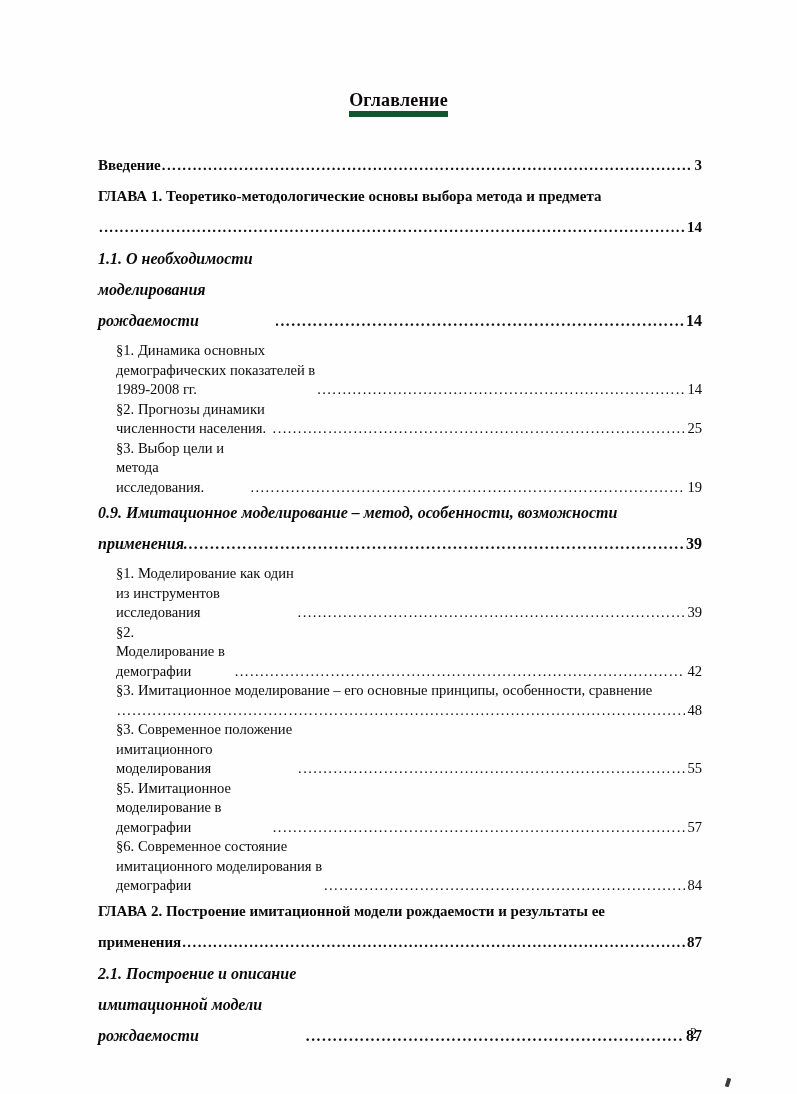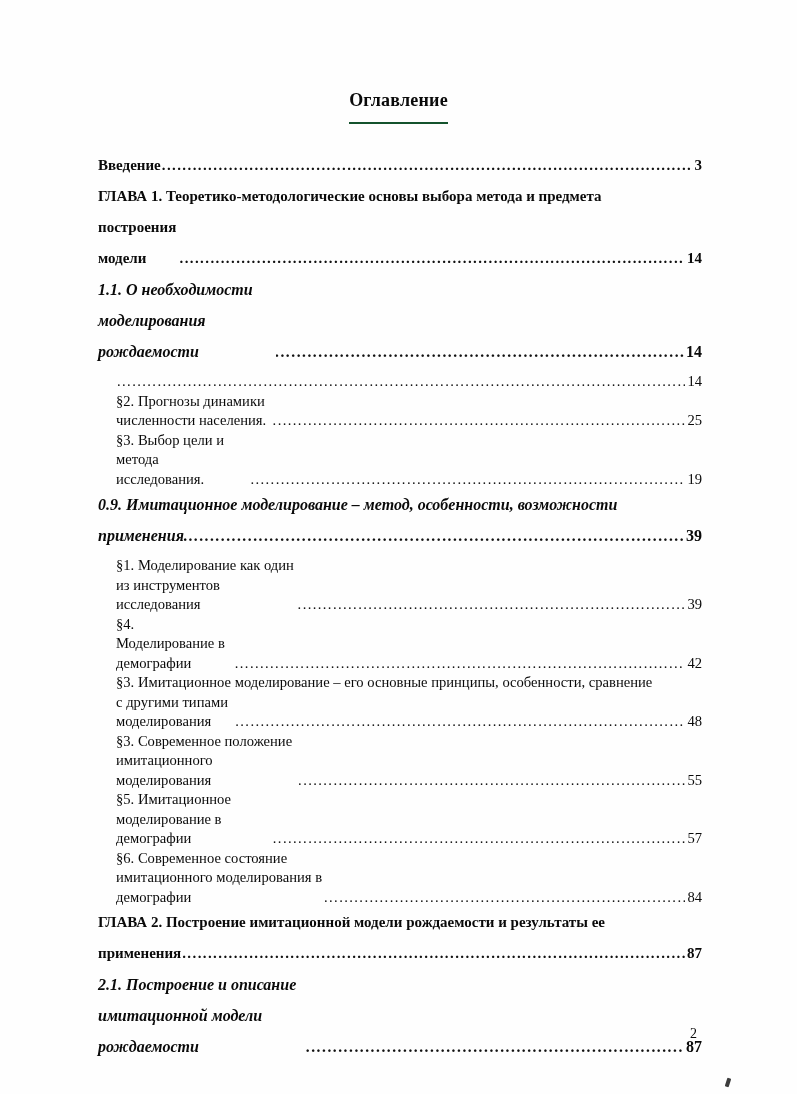--- a/index.html
+++ b/index.html
@@ -24,22 +24,22 @@
     position: absolute;
     top: 90px;
     left: 0;
     width: 797px;
     text-align: center;
     font-size: 18px;
     font-weight: bold;
     letter-spacing: 0.2px;
   }
   .doc-title span {
-    border-bottom: 2px solid #14532d;
-    padding-bottom: 12px;
+    border-bottom: 6px solid #14532d;
+    padding-bottom: 1px;
   }
 
   
   .toc {
     position: absolute;
     top: 150px;
     left: 98px;
     width: 604px;
   }
 
@@ -144,31 +144,31 @@
   </div>
 
   <div class="toc" id="toc-root">
       <div class="toc-entry lvl1">
         <span class="etext">Введение</span>
         <span class="leader">...............................................................................................................................................................</span>
         <span class="pnum">3</span>
       </div>
       <div class="toc-wrapline lvl1">ГЛАВА 1. Теоретико-методологические основы выбора метода и предмета</div>
       <div class="toc-entry lvl1">
-        <span class="etext">построения модели</span>
         <span class="leader">...............................................................................................................................................................</span>
         <span class="pnum">14</span>
       </div>
       <div class="toc-entry lvl2">
         <span class="etext">1.1. О необходимости моделирования рождаемости</span>
         <span class="leader">...............................................................................................................................................................</span>
         <span class="pnum">14</span>
       </div>
       <div class="gap-s"></div>
       <div class="toc-entry lvl3">
+        <span class="etext">§1. Динамика основных демографических показателей в 1989-2008 гг.</span>
         <span class="leader">...............................................................................................................................................................</span>
         <span class="pnum">14</span>
       </div>
       <div class="toc-entry lvl3">
         <span class="etext">§2. Прогнозы динамики численности населения.</span>
         <span class="leader">...............................................................................................................................................................</span>
         <span class="pnum">25</span>
       </div>
       <div class="toc-entry lvl3">
         <span class="etext">§3. Выбор цели и метода исследования.</span>
@@ -181,27 +181,26 @@
         <span class="leader">...............................................................................................................................................................</span>
         <span class="pnum">39</span>
       </div>
       <div class="gap-s"></div>
       <div class="toc-entry lvl3">
         <span class="etext">§1. Моделирование как один из инструментов исследования</span>
         <span class="leader">...............................................................................................................................................................</span>
         <span class="pnum">39</span>
       </div>
       <div class="toc-entry lvl3">
-        <span class="etext">§4. Моделирование в демографии</span>
+        <span class="etext">§2. Моделирование в демографии</span>
         <span class="leader">...............................................................................................................................................................</span>
         <span class="pnum">42</span>
       </div>
       <div class="toc-wrapline lvl3">§3. Имитационное моделирование – его основные принципы, особенности, сравнение</div>
       <div class="toc-entry lvl3">
-        <span class="etext">с другими типами моделирования</span>
         <span class="leader">...............................................................................................................................................................</span>
         <span class="pnum">48</span>
       </div>
       <div class="toc-entry lvl3">
         <span class="etext">§3. Современное положение имитационного моделирования</span>
         <span class="leader">...............................................................................................................................................................</span>
         <span class="pnum">55</span>
       </div>
       <div class="toc-entry lvl3">
         <span class="etext">§5. Имитационное моделирование в демографии</span>

